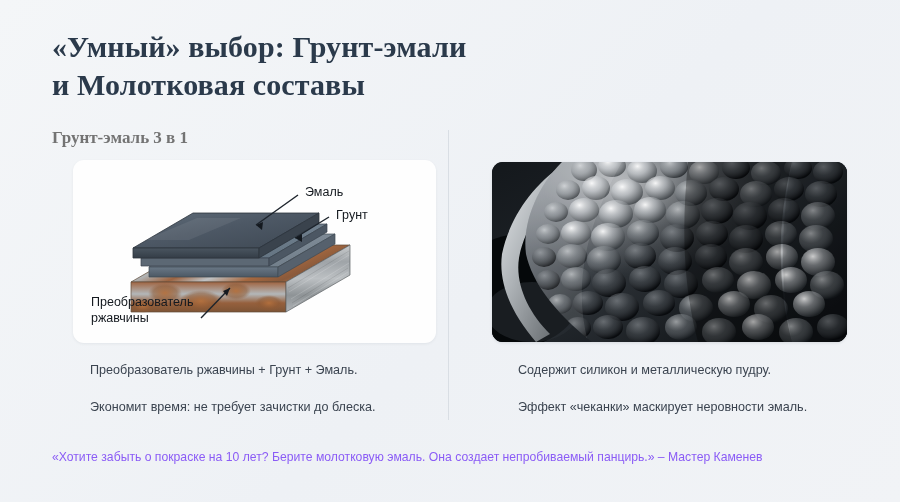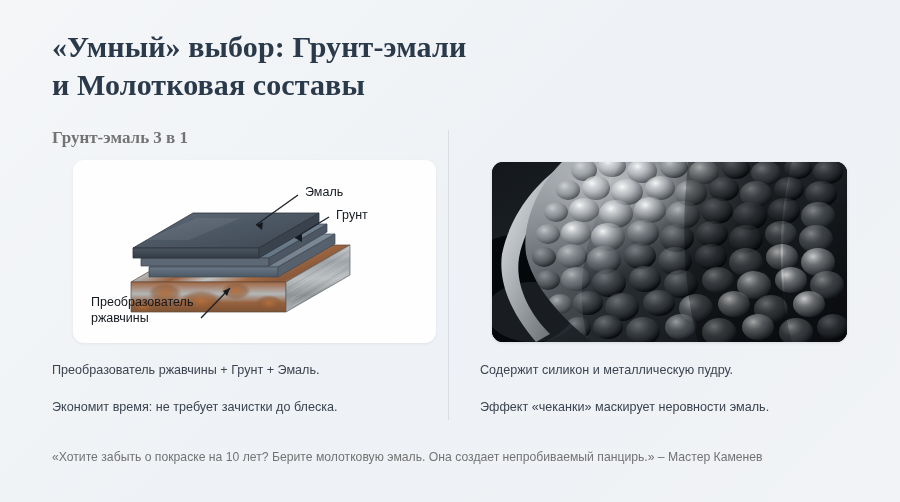--- a/index.html
+++ b/index.html
@@ -67,32 +67,32 @@
     position:absolute;
     left:492px; top:162px; width:355px; height:180px;
     border-radius:11px;
     overflow:hidden;
     background:#11151a;
     box-shadow:0 1px 3px rgba(40,50,65,.12);
   }
   .card-right svg { display:block; width:100%; height:100%; }
 
   
-  .bullets { position:absolute; font-size:12.6px; color:#3b4450; }
+  .bullets { position:absolute; font-size:12.6px; color:#3b4450;margin-left:38px; }
   .bullets.left  { left:52px;  top:362px; width:380px; }
   .bullets.right { left:480px; top:362px; width:390px; }
   .bullets p { line-height:1.35; white-space:nowrap; }
   .bullets p + p { margin-top:20px; }
 
   
   .footer-quote {
     position:absolute;
     left:52px; top:450px; width:830px;
     font-size:12.2px;
-    color:#737373;
+    color:#8b5cf6;
     white-space:nowrap;
   }
 </style>
 </head>
 <body>
 
 <div class="slide">
 
   <h1 class="title">
     <span class="l1">«Умный» выбор: Грунт-эмали</span>

